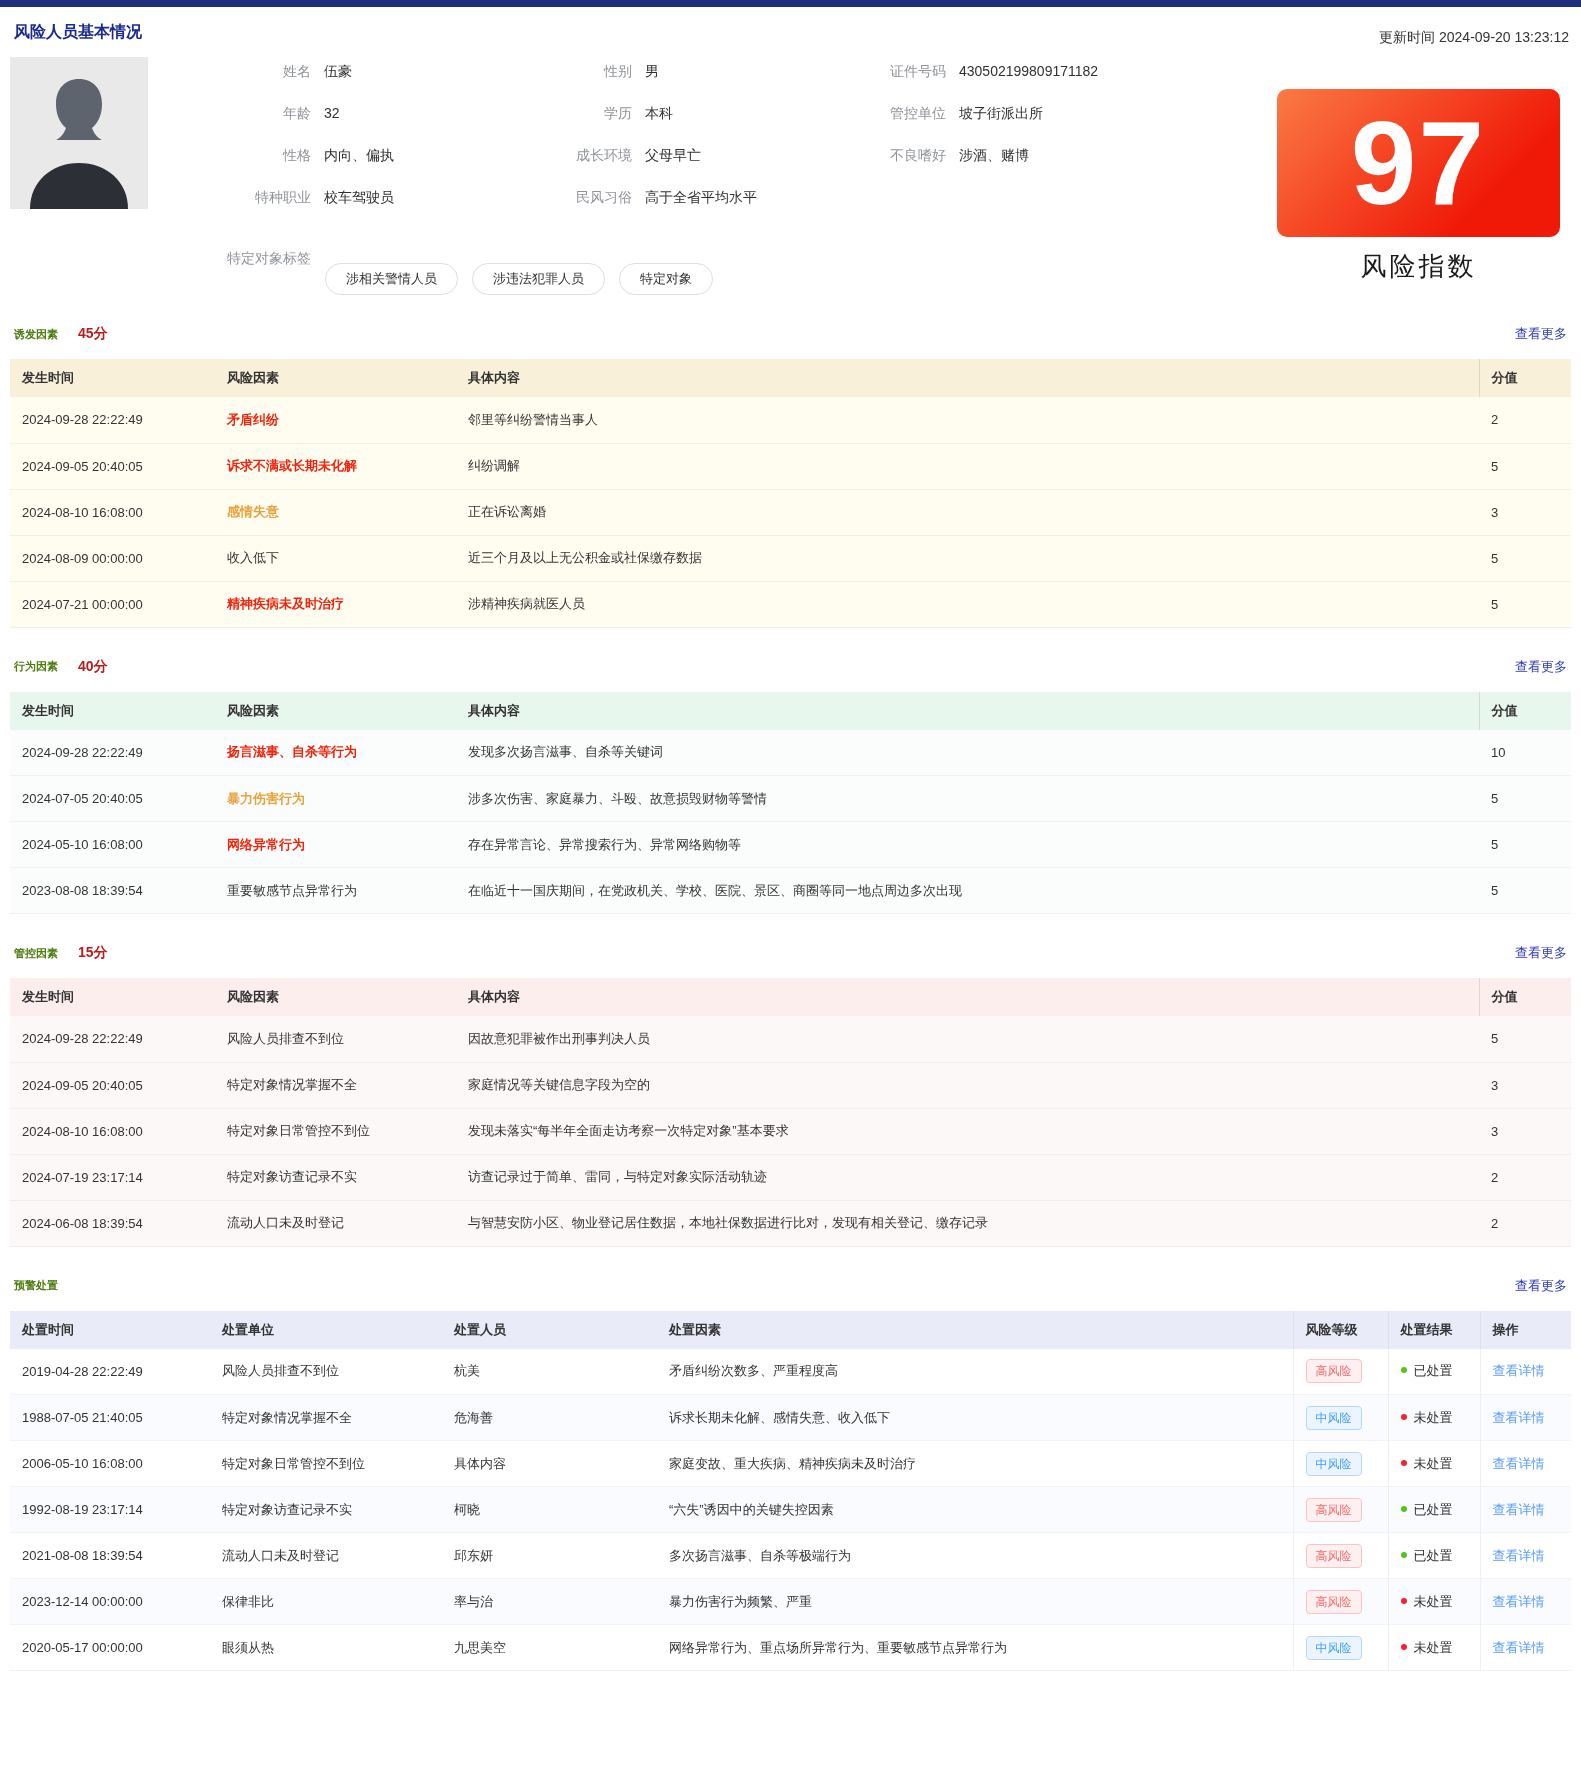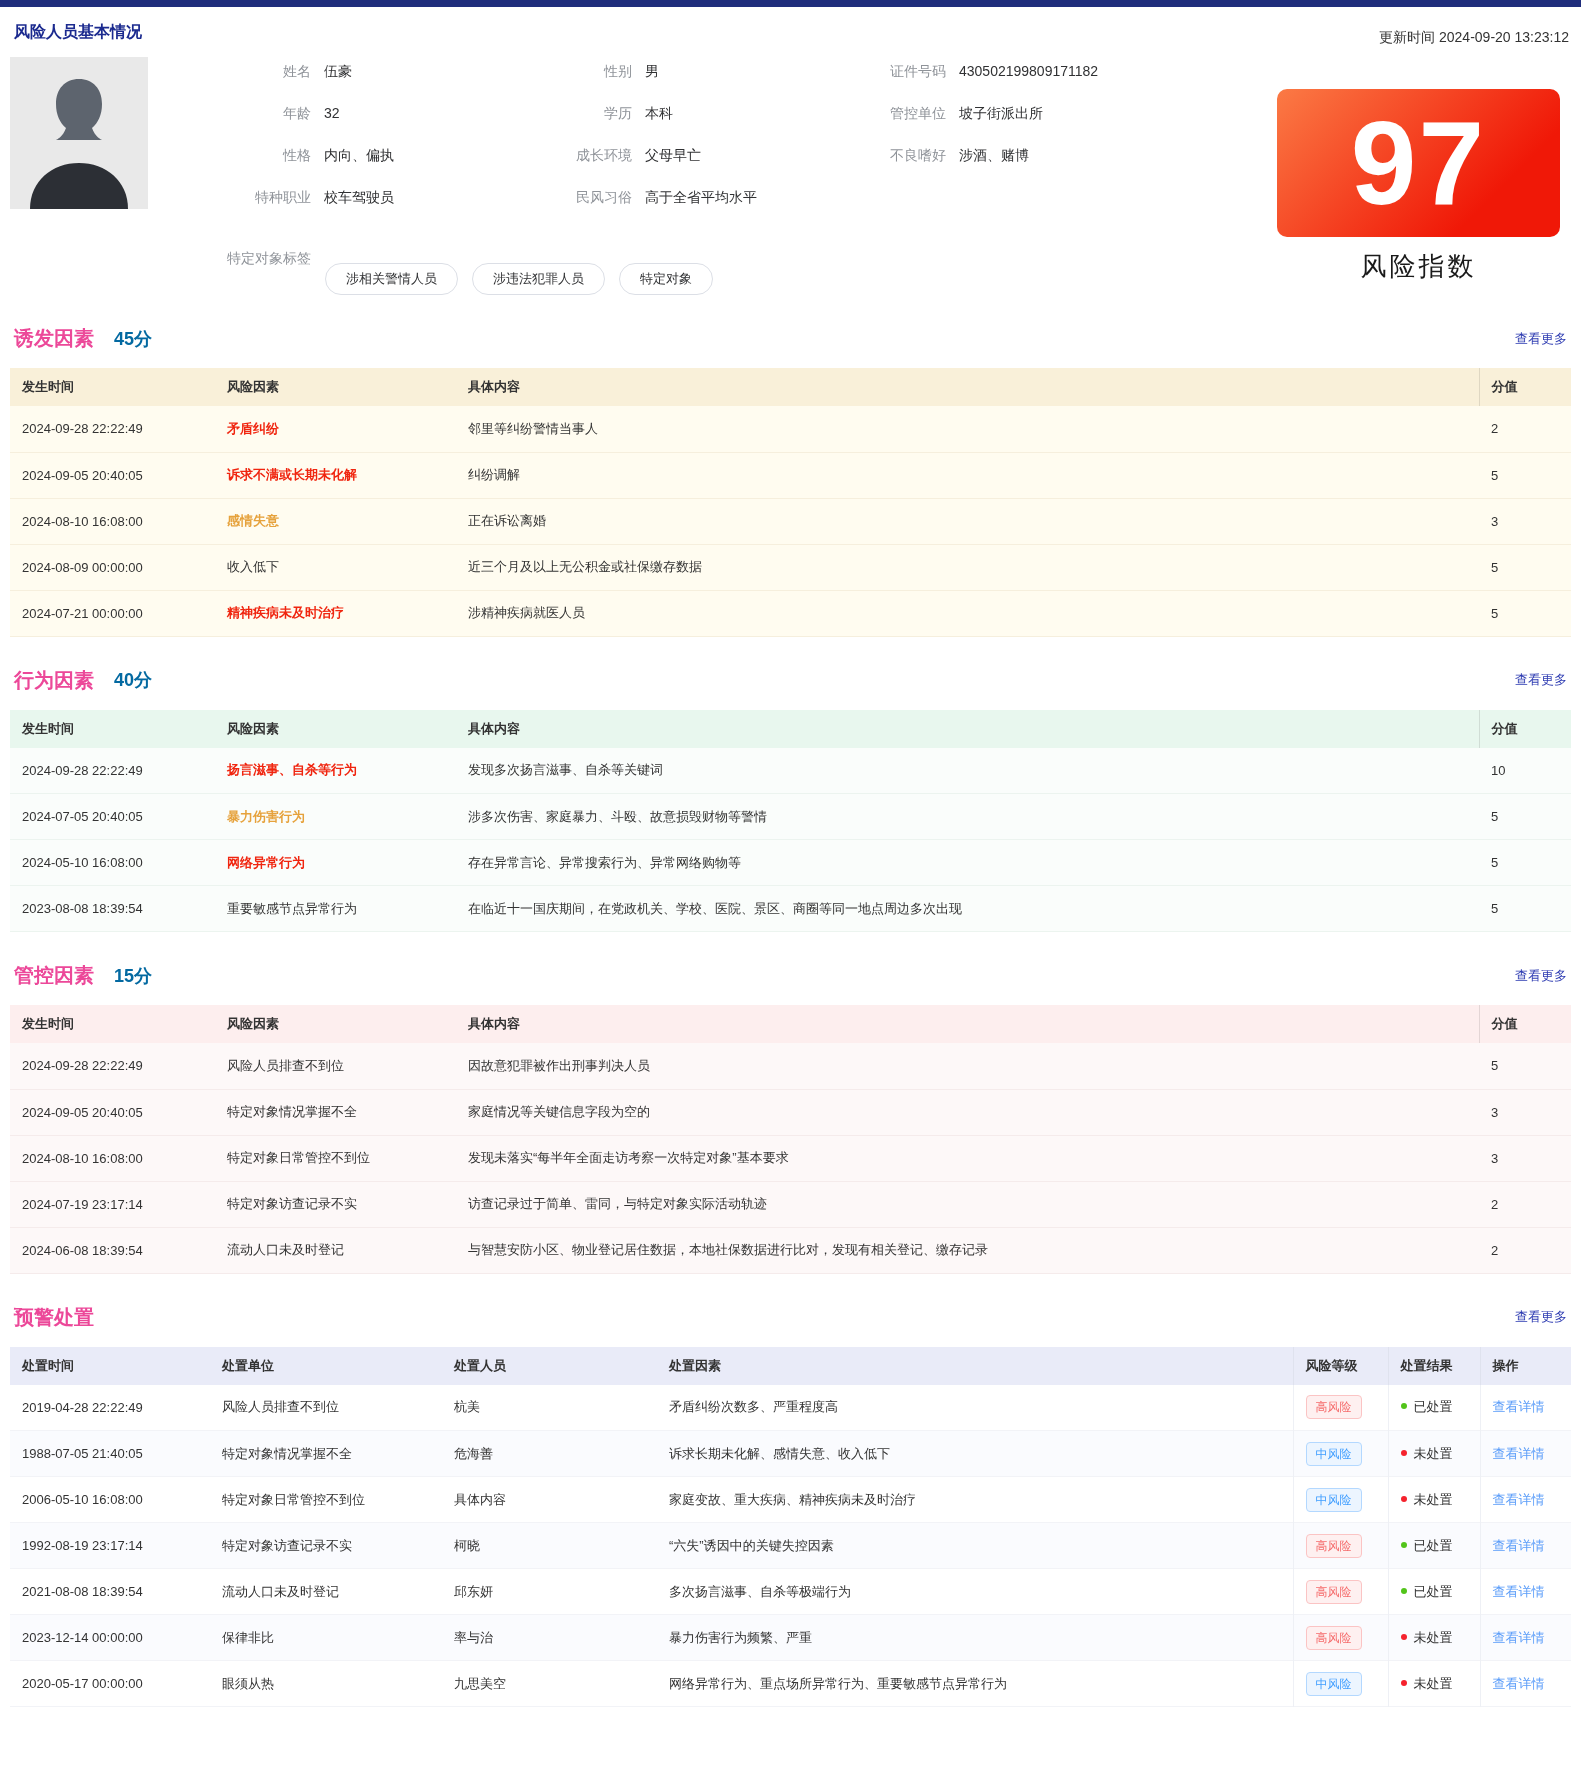--- a/index.html
+++ b/index.html
@@ -36,22 +36,22 @@
   .risk-box {
     width: 283px; height: 148px; border-radius: 10px;
     background: linear-gradient(135deg, #fb7a45 0%, #f01807 75%);
     color: #fff; display: flex; align-items: center; justify-content: center;
   }
   .risk-num { font-size: 118px; line-height: 148px; font-weight: bold; letter-spacing: 2px; }
   .risk-label { margin-top: 12px; font-size: 26px; color: #1a1a1a; letter-spacing: 3px; }
 
   
   .section-head { display: flex; align-items: center; padding: 30px 4px 16px 4px; }
-  .sec-title { color: #ec4899; font-weight: bold; font-size: 20px; }
-  .sec-score { color: #0369a1; font-weight: bold; font-size: 18px; margin-left: 20px; }
+  .sec-title { color: #4d7c0f; font-weight: bold; font-size: 11px; }
+  .sec-score { color: #b91c1c; font-weight: bold; font-size: 14px; margin-left: 20px; }
   .more-link { margin-left: auto; color: #2e3cb2; font-size: 13px; cursor: pointer; text-decoration: none; }
 
   table { width: 100%; border-collapse: collapse; table-layout: fixed; }
   th { text-align: left; font-weight: bold; color: #333; font-size: 13px; height: 38px; padding: 0 12px; }
   td { height: 46px; padding: 0 12px; font-size: 13px; color: #333; }
   .c-time { width: 205px; }
   .c-factor { width: 241px; }
   .c-score { width: 92px; }
   th.c-score { border-left: 1px solid rgba(0,0,0,0.1); }
 

